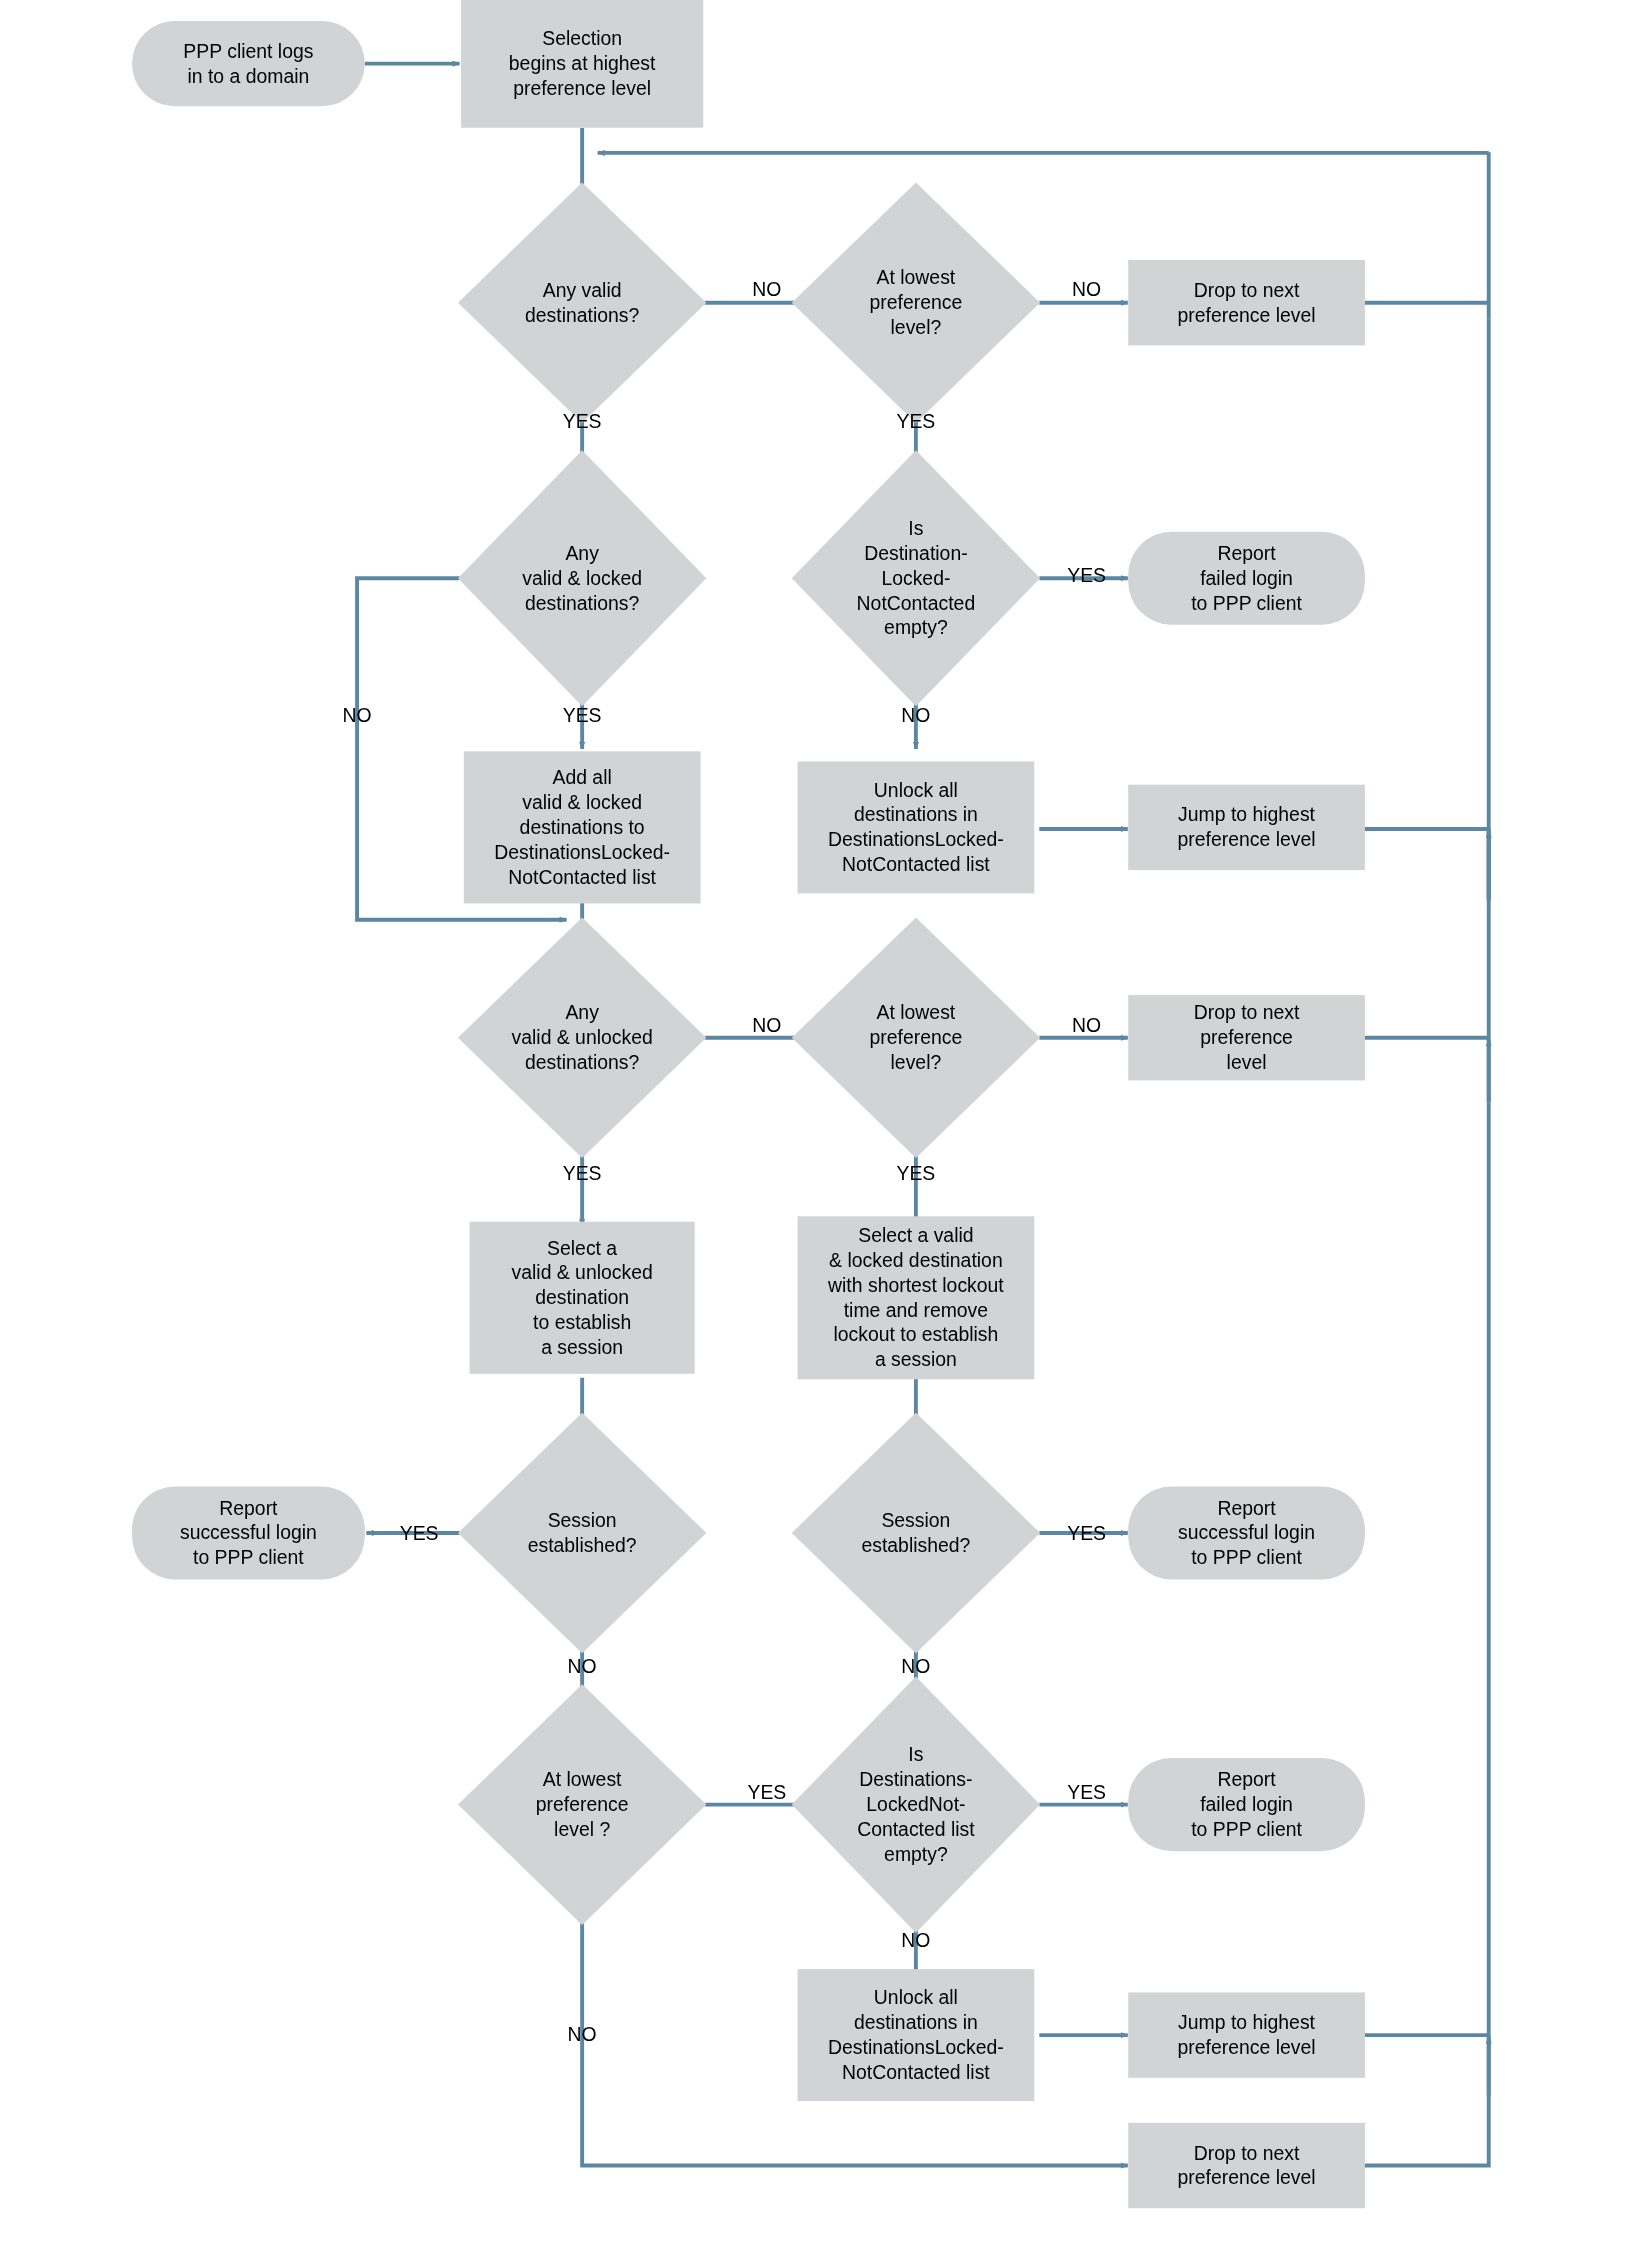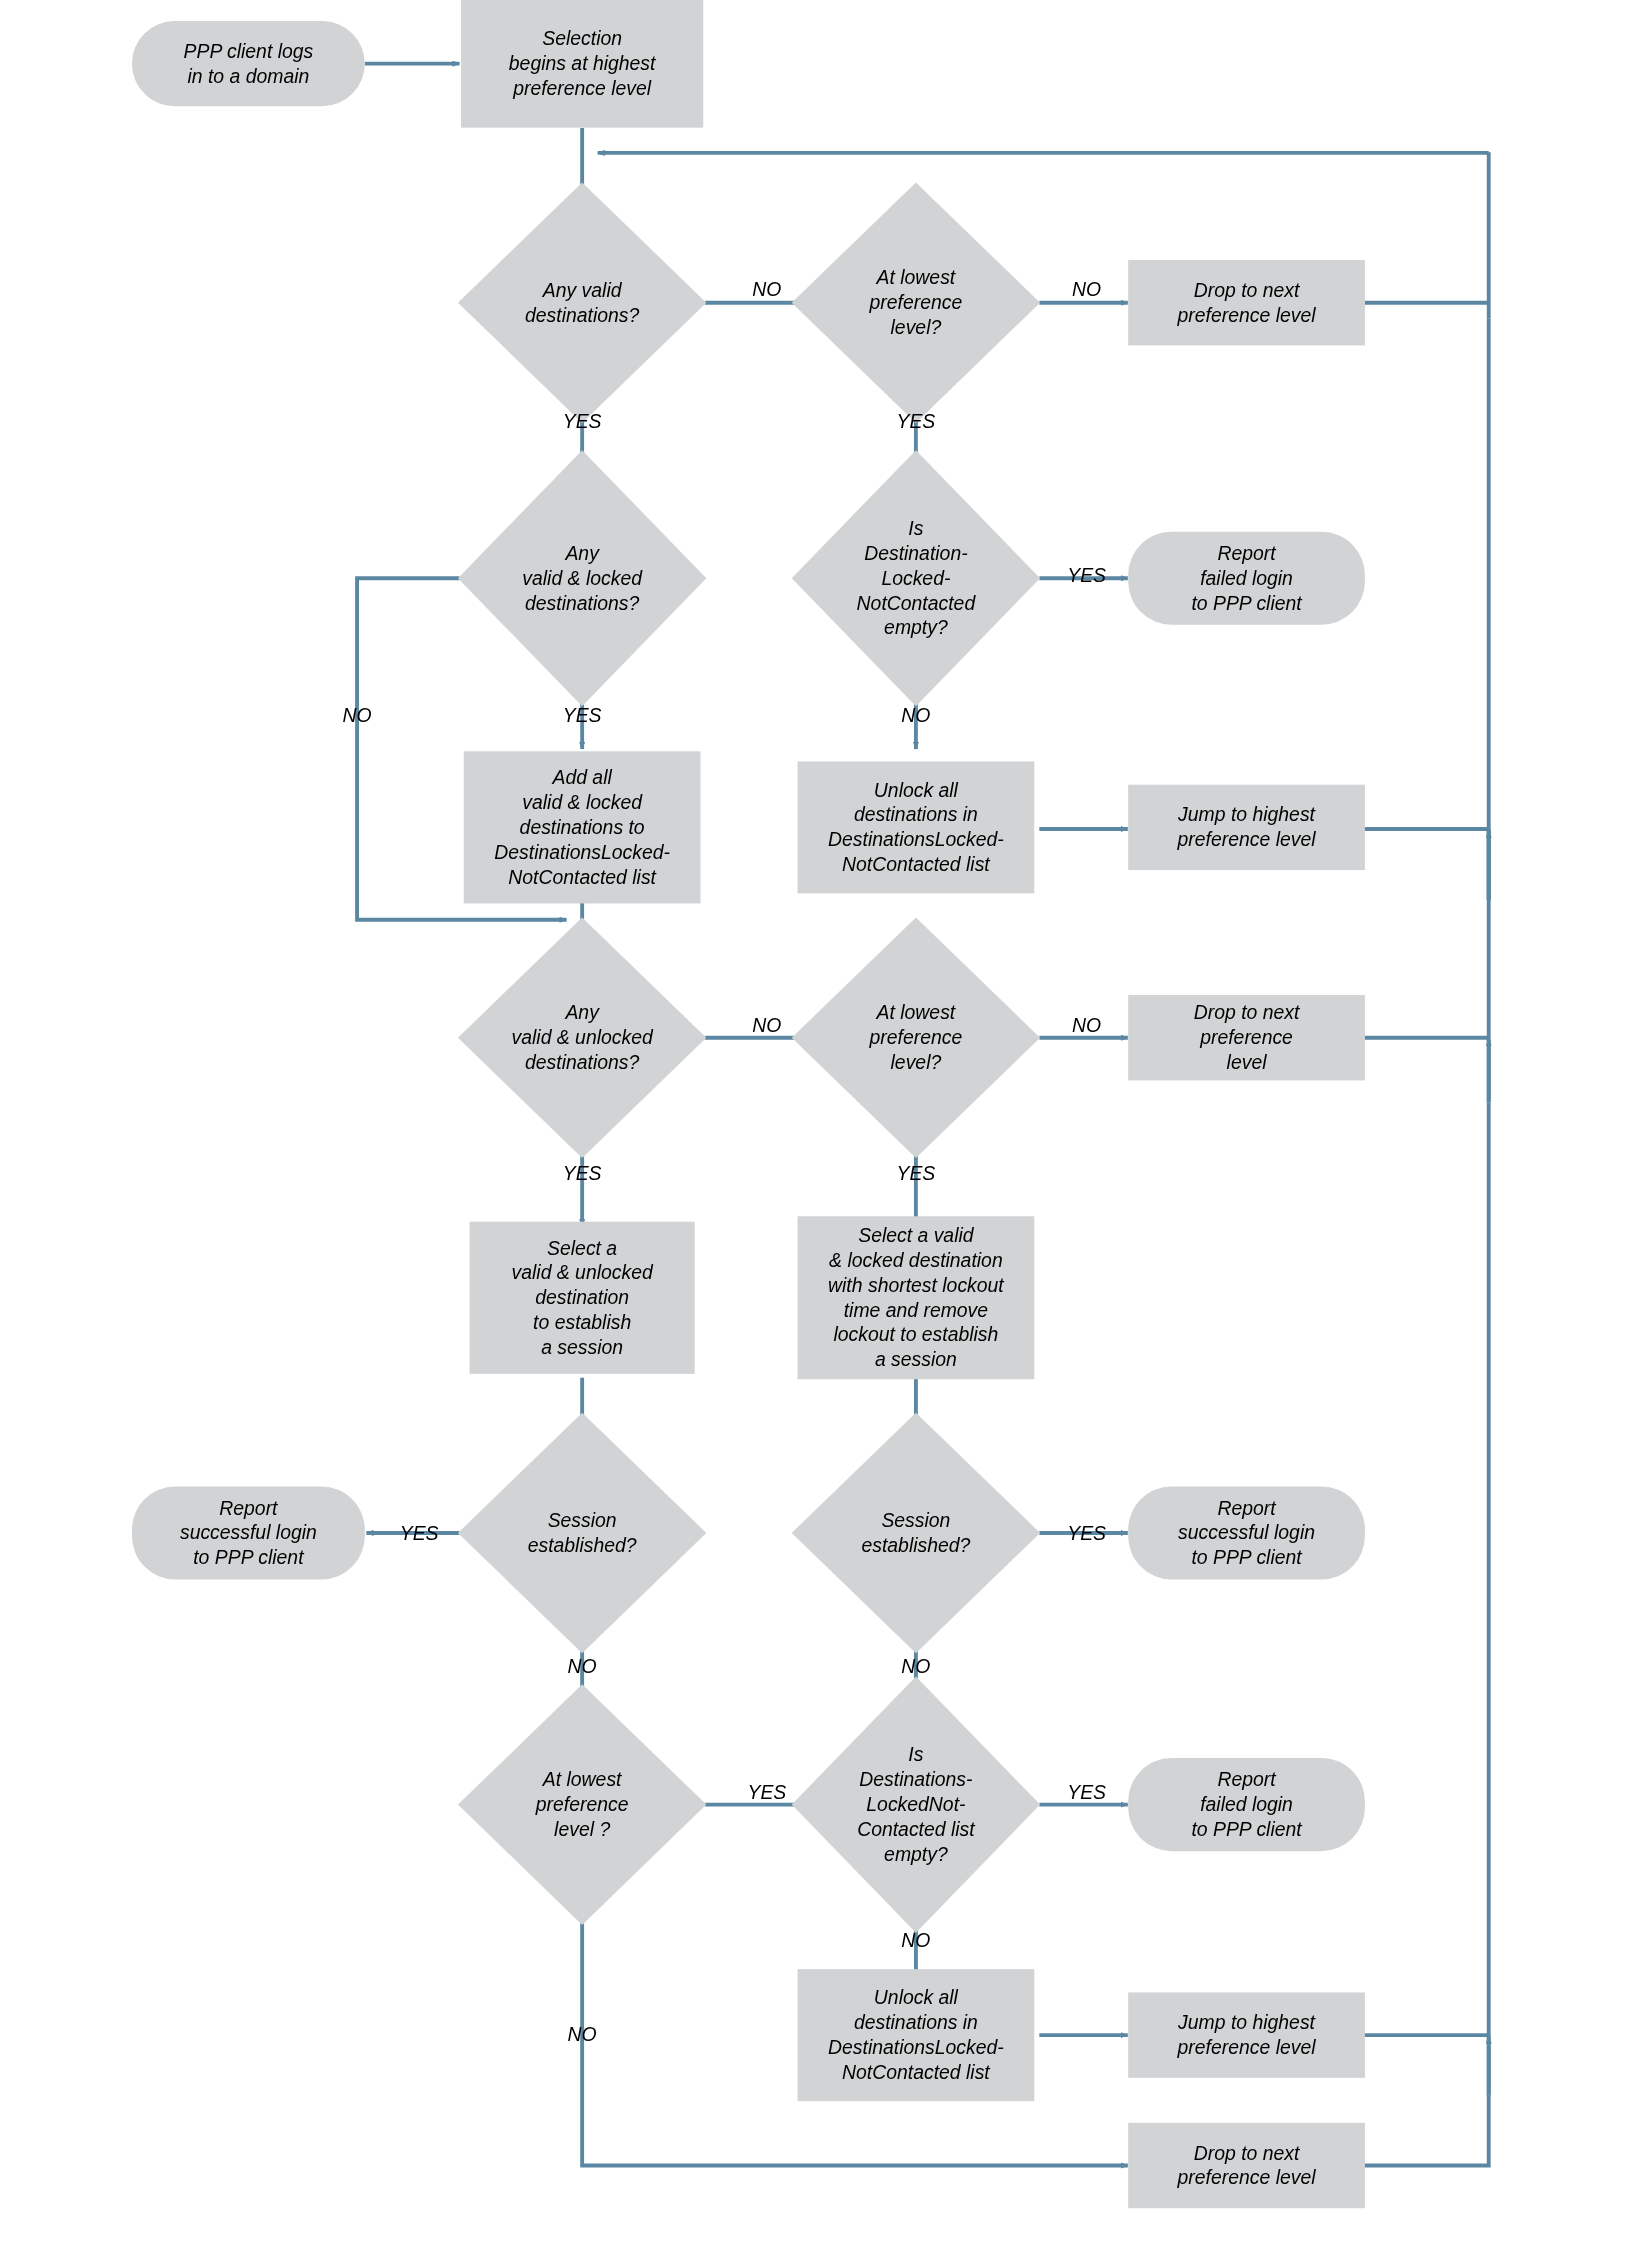--- a/index.html
+++ b/index.html
@@ -1,17 +1,17 @@
 <!DOCTYPE html>
 <html style="font-size:12.4px"><head>
 <meta charset="utf-8">
 <style>
   html,body{margin:0;padding:0;background:#ffffff;}
   body{font-family:"Liberation Sans",sans-serif;}
-  #stage{position:relative;width:1520px;height:2261px;background:#ffffff;overflow:hidden;font-style:italic;}
+  #stage{position:relative;width:1520px;height:2261px;background:#ffffff;overflow:hidden;}
   svg#flow{position:absolute;left:0;top:0;width:1630px;height:2261px;}
   .nodeText{font-family:"Liberation Sans",sans-serif;font-size:25px;fill:#000000;}
   .edgeLabel{font-family:"Liberation Sans",sans-serif;font-size:25px;fill:#000000;}
   .wm{font-family:"Liberation Sans",sans-serif;font-size:25px;fill:#1a1a1a;}
 </style>
 </head>
 <body>
 
 <div id="stage">
   <svg id="flow" viewBox="0 0 2100 2913">

